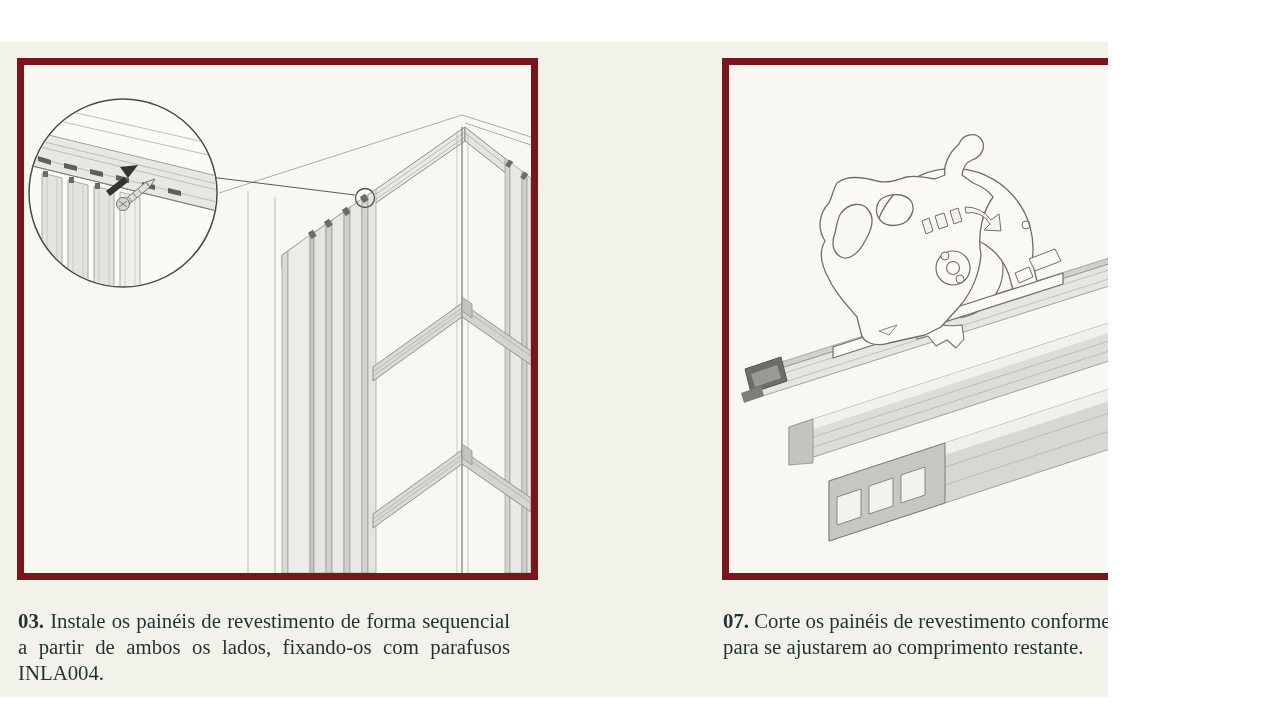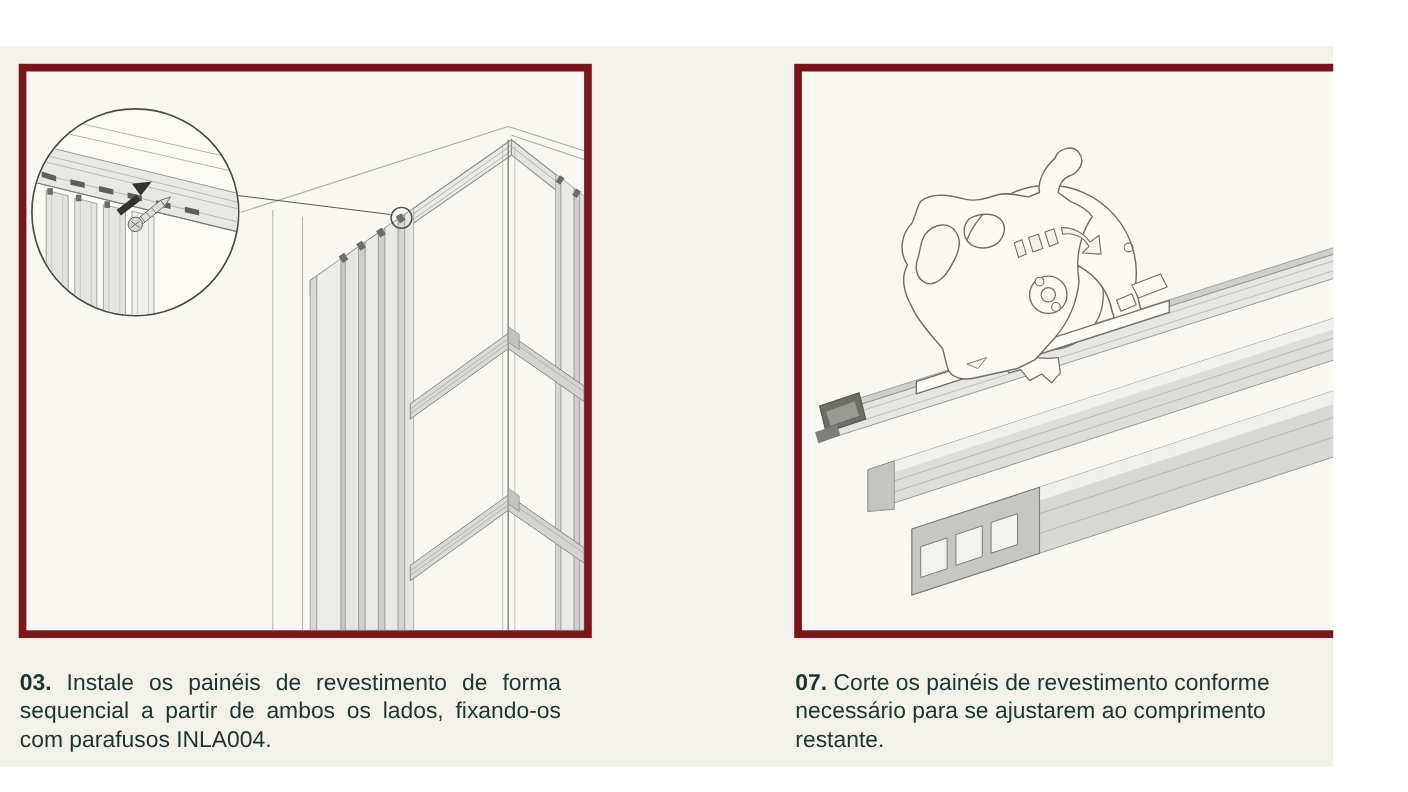--- a/index.html
+++ b/index.html
@@ -1,20 +1,20 @@
 <!DOCTYPE html>
 <html style="--page-margin: #ffffff; --page-band: #f2f1ea; --frame-border: #7a151b; --frame-bg: #f8f7f1; --caption-text: #1e3430;"><head>
 <meta charset="utf-8">
 <style>
   html,body{margin:0;padding:0;}
   .page{
     position:relative;
-    width:1212px;height:720px;
+    width:1108px;height:720px;
     background:var(--page-margin,#ffffff);
-    font-family:Liberation Sans, sans-serif;
+    font-family:Liberation Serif, serif;
     overflow:hidden;
   }
   .band{
     position:absolute;left:0;top:42px;width:1280px;height:655px;
     background:var(--page-band,#f2f1ea);
   }
   .frame{
     position:absolute;top:16px;height:522px;
     box-sizing:border-box;
     border:7px solid var(--frame-border,#7a151b);

